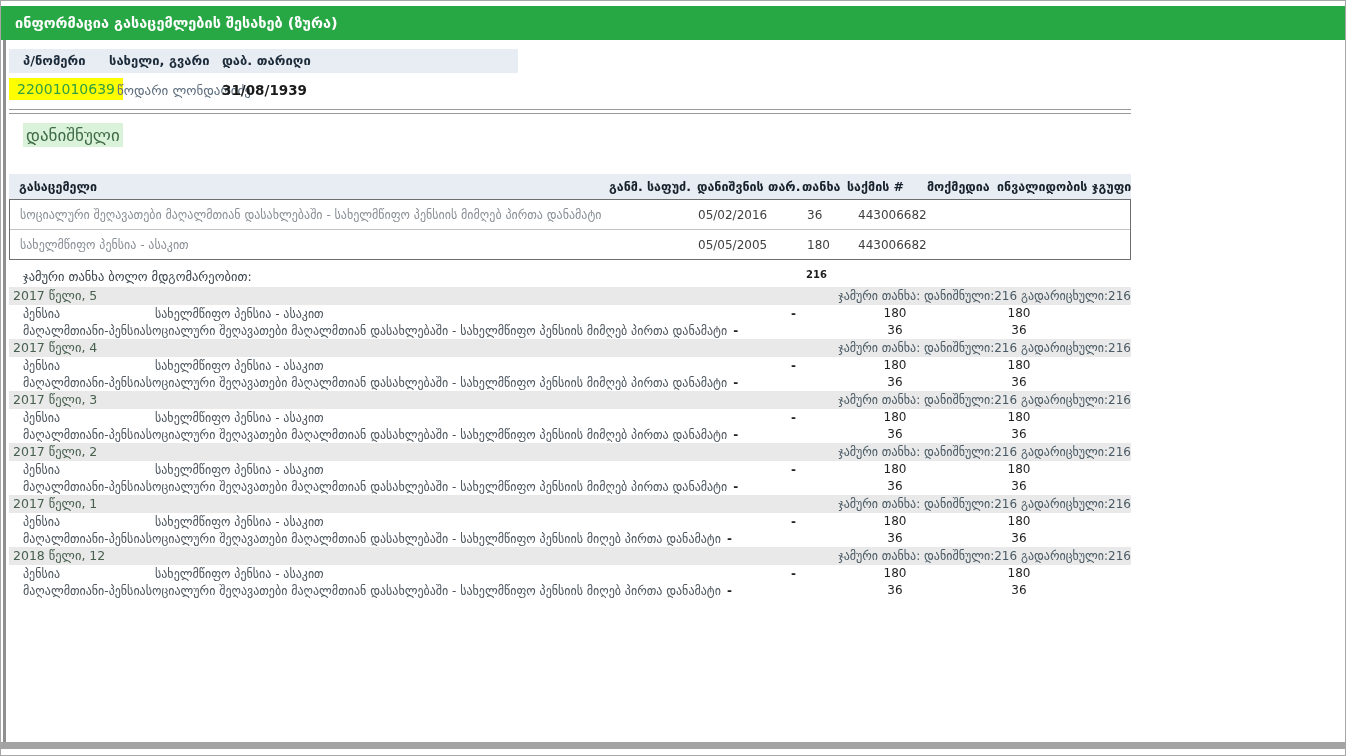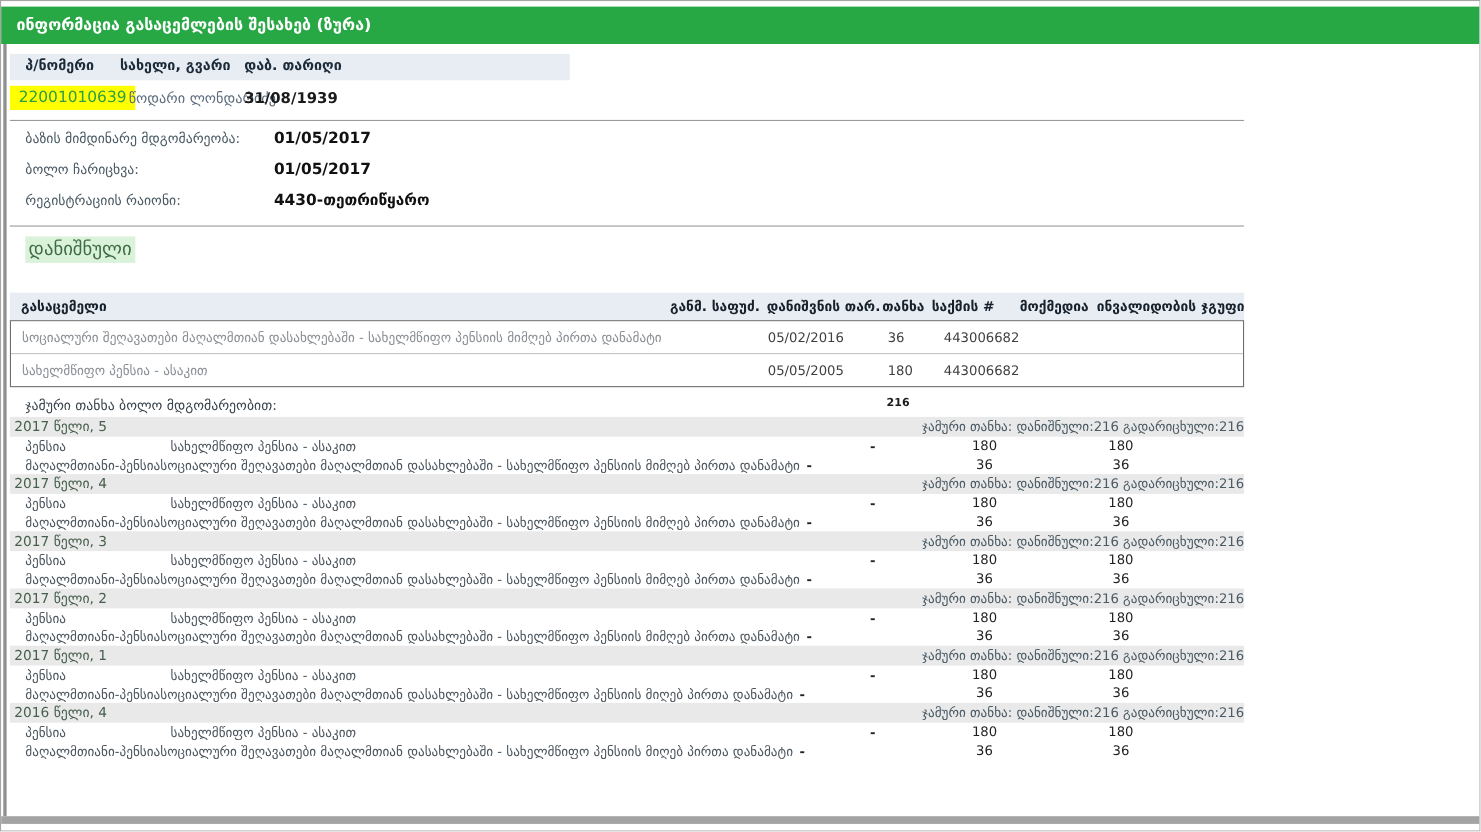--- a/index.html
+++ b/index.html
@@ -83,34 +83,20 @@
       <span class="pb-dob">დაბ. თარიღი</span>
     </div>
     <div class="person-row">
       <span class="id-cell">22001010639</span>
       <span class="p-name">წოდარი ლონდარიძე</span>
       <span class="p-dob">31/08/1939</span>
     </div>
     <hr class="rule">
 
     
-    <div class="info">
-      <div class="info-row">
-        <span class="info-label">ბაზის მიმდინარე მდგომარეობა:</span>
-        <span class="info-value">01/05/2017</span>
-      </div>
-      <div class="info-row">
-        <span class="info-label">ბოლო ჩარიცხვა:</span>
-        <span class="info-value">01/05/2017</span>
-      </div>
-      <div class="info-row">
-        <span class="info-label">რეგისტრაციის რაიონი:</span>
-        <span class="info-value">4430-თეთრიწყარო</span>
-      </div>
-    </div>
     <hr class="rule">
 
     <span class="badge">დანიშნული</span>
 
     
     <div class="atable">
       <div class="a-head">
         <span class="ah-payable">გასაცემელი</span>
         <span class="ah-basis">განმ. საფუძ.</span>
         <span class="ah-date">დანიშვნის თარ.</span>
@@ -247,21 +233,21 @@
         <span class="cell-name">სოციალური შეღავათები მაღალმთიან დასახლებაში - სახელმწიფო პენსიის მიღებ პირთა დანამატი</span>
         <span class="cell-basis">-</span>
         <span class="cell-assigned">36</span>
         <span class="cell-transferred">36</span>
       </div>
     </div>
 
     
     <div class="sec">
       <div class="sec-band">
-        <span class="sec-period">2016 წელი, 4</span>
+        <span class="sec-period">2018 წელი, 12</span>
         <span class="sec-summary">ჯამური თანხა: დანიშნული:216 გადარიცხული:216</span>
       </div>
       <div class="sec-row r1">
         <span class="cell-type">პენსია</span>
         <span class="cell-name">სახელმწიფო პენსია - ასაკით</span>
         <span class="cell-basis">-</span>
         <span class="cell-assigned">180</span>
         <span class="cell-transferred">180</span>
       </div>
       <div class="sec-row r2">

